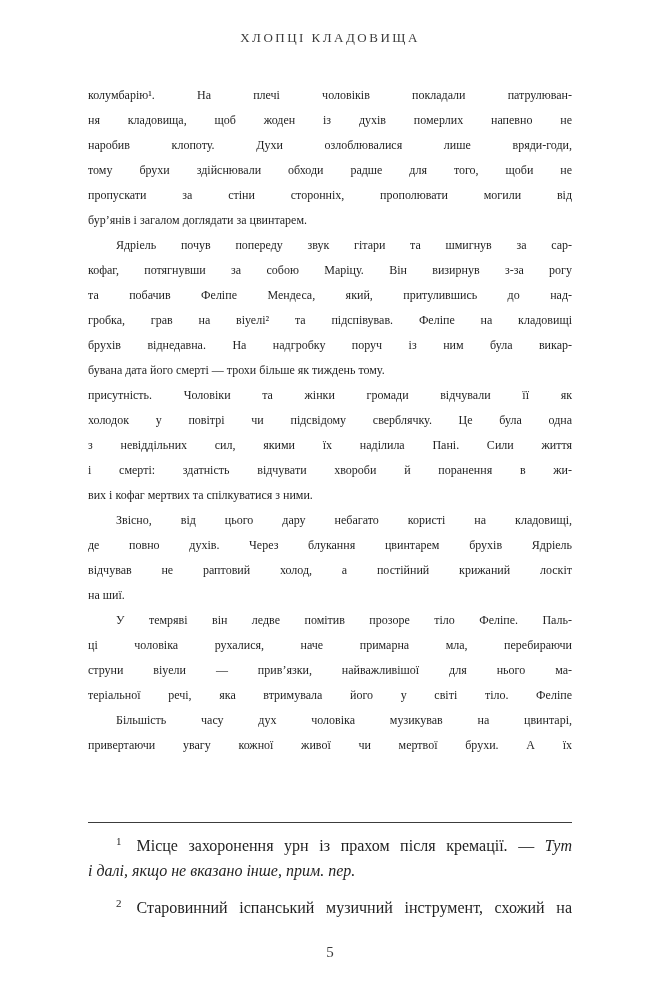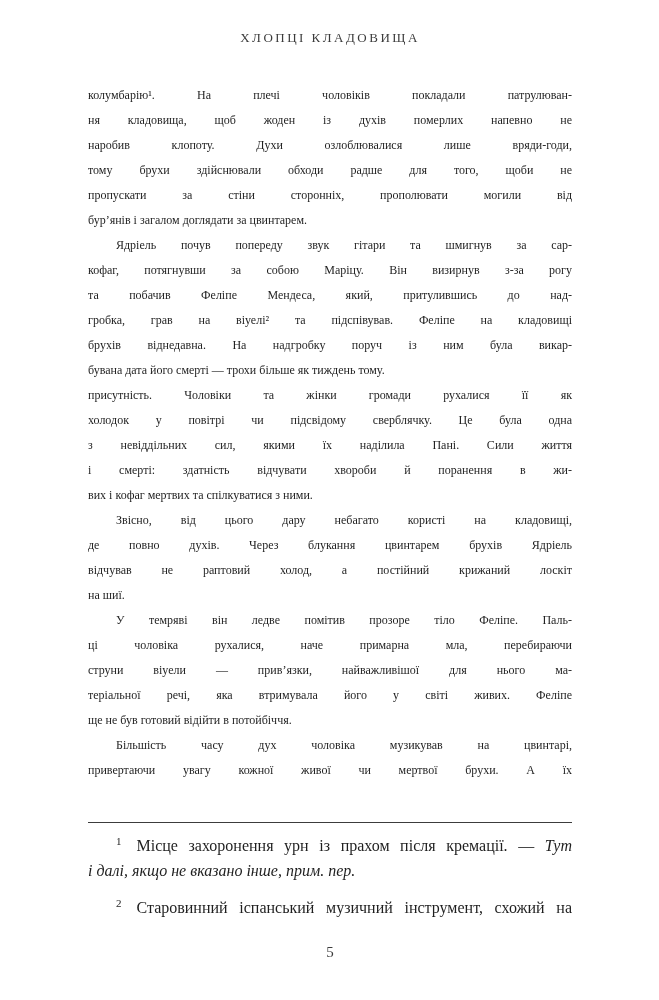--- a/index.html
+++ b/index.html
@@ -85,38 +85,37 @@
       </div>
       <div class="para">
         <div class="line just first-indent">Ядріель почув попереду звук гітари та шмигнув за сар-</div>
         <div class="line just">кофаг, потягнувши за собою Маріцу. Він визирнув з-за рогу</div>
         <div class="line just">та побачив Феліпе Мендеса, який, притулившись до над-</div>
         <div class="line just">гробка, грав на віуелі² та підспівував. Феліпе на кладовищі</div>
         <div class="line just">брухів віднедавна. На надгробку поруч із ним була викар-</div>
         <div class="line">бувана дата його смерті — трохи більше як тиждень тому.</div>
       </div>
       <div class="para">
-        <div class="line just">присутність. Чоловіки та жінки громади рухалися її як</div>
+        <div class="line just">присутність. Чоловіки та жінки громади відчували її як</div>
         <div class="line just">холодок у повітрі чи підсвідому сверблячку. Це була одна</div>
         <div class="line just">з невіддільних сил, якими їх наділила Пані. Сили життя</div>
         <div class="line just">і смерті: здатність відчувати хвороби й поранення в жи-</div>
         <div class="line">вих і кофаг мертвих та спілкуватися з ними.</div>
       </div>
       <div class="para">
         <div class="line just first-indent">Звісно, від цього дару небагато користі на кладовищі,</div>
         <div class="line just">де повно духів. Через блукання цвинтарем брухів Ядріель</div>
         <div class="line just">відчував не раптовий холод, а постійний крижаний лоскіт</div>
         <div class="line">на шиї.</div>
       </div>
       <div class="para">
         <div class="line just first-indent">У темряві він ледве помітив прозоре тіло Феліпе. Паль-</div>
         <div class="line just">ці чоловіка рухалися, наче примарна мла, перебираючи</div>
         <div class="line just">струни віуели — прив’язки, найважливішої для нього ма-</div>
-        <div class="line just">теріальної речі, яка втримувала його у світі живих. Феліпе</div>
-        <div class="line">ще не був готовий відійти в потойбіччя.</div>
+        <div class="line just">теріальної речі, яка втримувала його у світі тіло. Феліпе</div>
       </div>
       <div class="para">
         <div class="line just first-indent">Більшість часу дух чоловіка музикував на цвинтарі,</div>
         <div class="line just">привертаючи увагу кожної живої чи мертвої брухи. А їх</div>
       </div>
     </div>
 
   <hr class="footnote-rule">
 
   <div class="footnotes">

